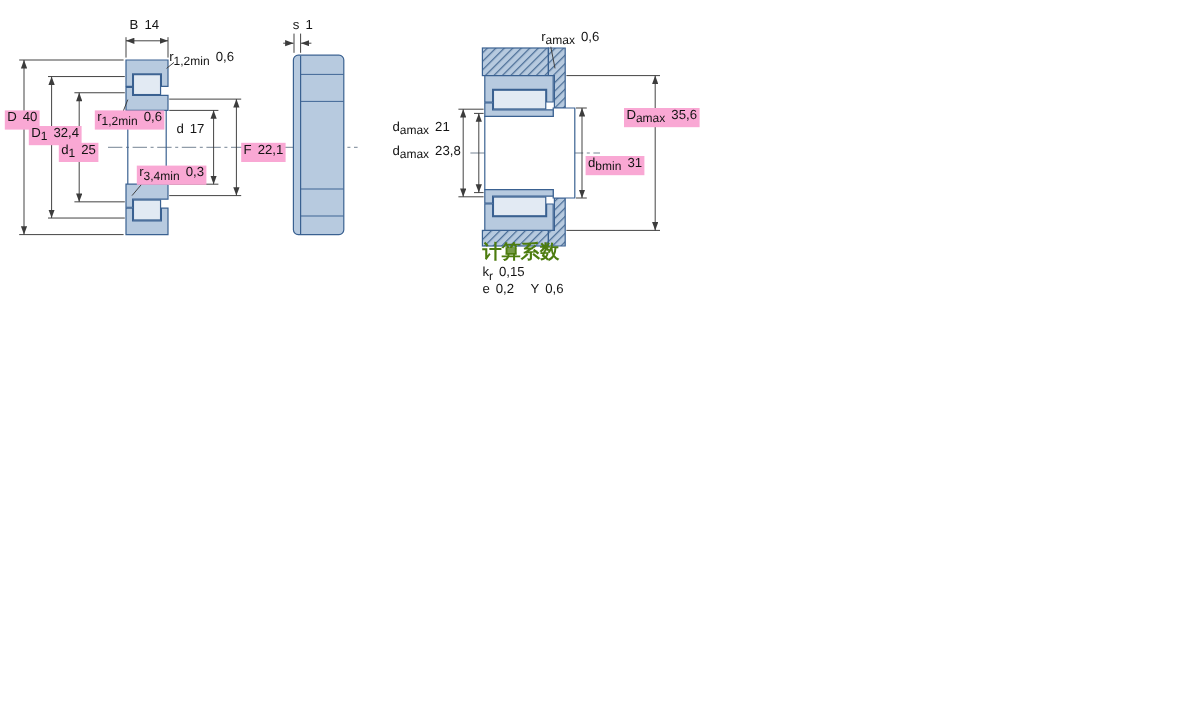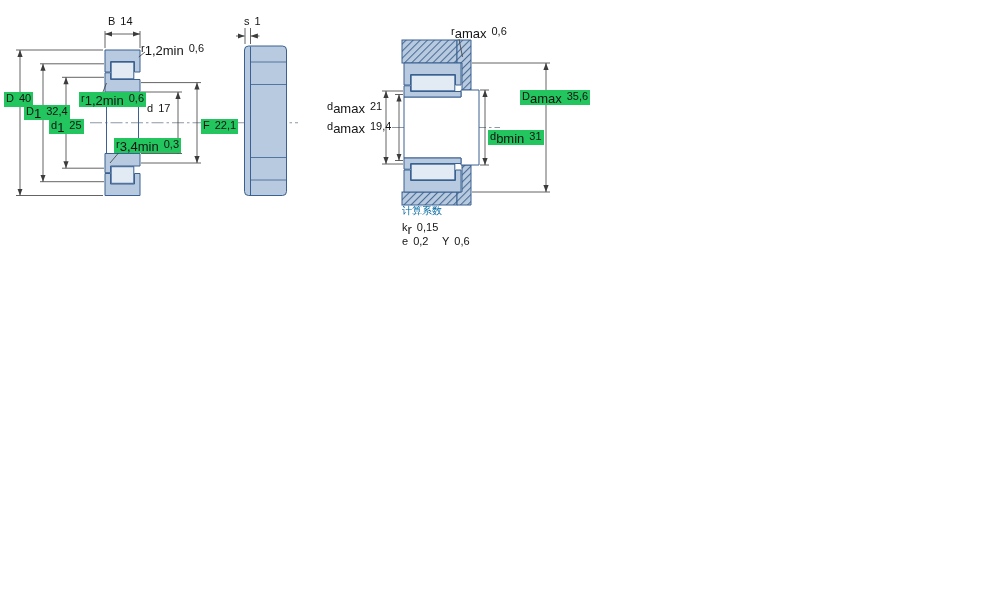--- a/index.html
+++ b/index.html
@@ -2,24 +2,24 @@
 <html><head>
 <meta charset="utf-8">
 <style>
   *{margin:0;padding:0;box-sizing:border-box}
   html,body{background:#ffffff}
   body{width:1000px;height:600px;position:relative;overflow:hidden;
        font-family:"Liberation Sans",sans-serif}
   #stage{position:absolute;inset:0;background:#fff}
   #linework{position:absolute;left:0;top:0}
   .lbl{position:absolute;font-size:11px;color:#141414;white-space:nowrap;line-height:13px}
-  .bg{background:#22c55e;padding:0 2px}
-  .sub{font-size:13px;vertical-align:-3px}
+  .bg{background:#f9a8d4;padding:0 2px}
+  .sub{font-size:10px;vertical-align:-3px}
   .val{margin-left:5px}
-  .calc-title{font-weight:400;font-size:10px;color:#0369a1}
+  .calc-title{font-weight:700;font-size:16px;color:#4d7c0f}
 </style>
 </head>
 <body>
 
 <div id="stage">
 
 <svg id="linework" width="1000" height="600" viewBox="0 0 1000 600">
   <defs>
     <pattern id="hatch" width="5" height="5" patternUnits="userSpaceOnUse" patternTransform="rotate(45)">
       <rect width="5" height="5" fill="#b7cadf"></rect>
@@ -153,21 +153,21 @@
 <div class="lbl" style="left:147px;top:102px"><span>d</span><span class="sub"></span><span class="val">17</span></div>
 
 <div class="lbl bg" style="left:114px;top:138px"><span>r</span><span class="sub">3,4min</span><span class="val">0,3</span></div>
 
 <div class="lbl bg" style="left:201px;top:119px"><span>F</span><span class="sub"></span><span class="val">22,1</span></div>
 
 <div class="lbl" style="left:451px;top:25px"><span>r</span><span class="sub">amax</span><span class="val">0,6</span></div>
 
 <div class="lbl" style="left:327px;top:100px"><span>d</span><span class="sub">amax</span><span class="val">21</span></div>
 
-<div class="lbl" style="left:327px;top:120px"><span>d</span><span class="sub">amax</span><span class="val">19,4</span></div>
+<div class="lbl" style="left:327px;top:120px"><span>d</span><span class="sub">amax</span><span class="val">23,8</span></div>
 
 <div class="lbl bg" style="left:488px;top:130px"><span>d</span><span class="sub">bmin</span><span class="val">31</span></div>
 
 <div class="lbl bg" style="left:520px;top:90px"><span>D</span><span class="sub">amax</span><span class="val">35,6</span></div>
 
 <div class="lbl calc-title" style="left:402px;top:204px">计算系数</div>
 
 <div class="lbl" style="left:402px;top:221px"><span>k</span><span class="sub">r</span><span class="val">0,15</span></div>
 
 <div class="lbl" style="left:402px;top:235px"><span>e</span><span class="sub"></span><span class="val">0,2</span></div>

